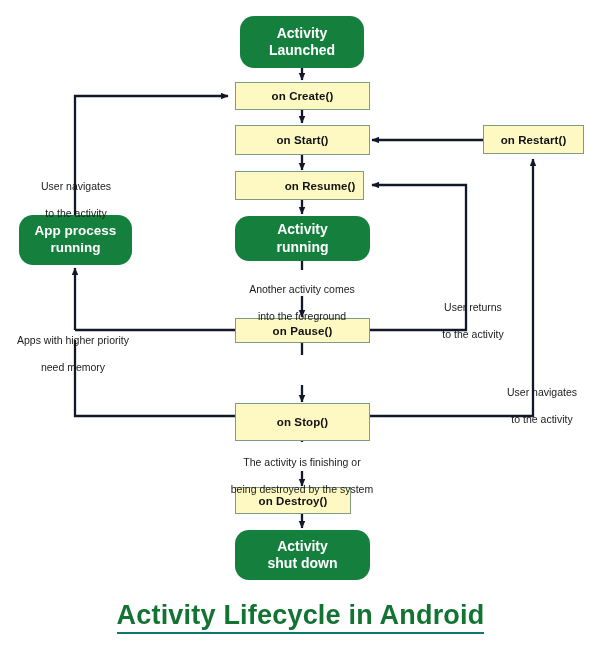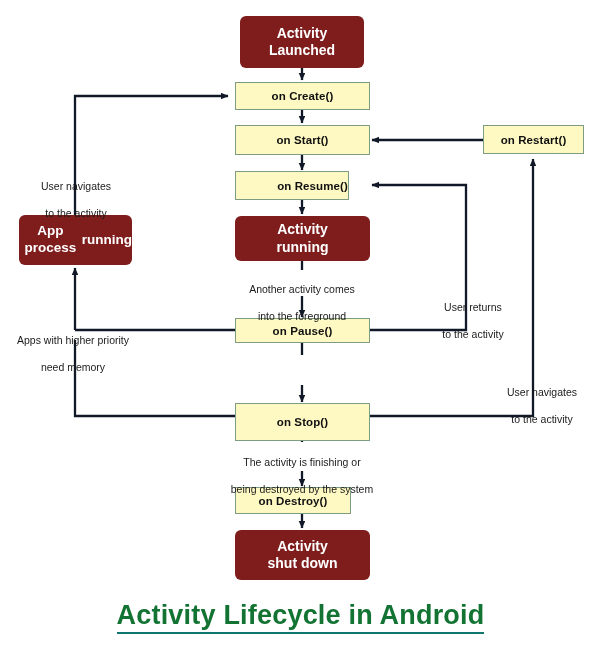--- a/index.html
+++ b/index.html
@@ -18,22 +18,22 @@
   .box{
     background:#fef9c3;
     border:1.5px solid #7d9c82;
     color:#111111;
     font-size:11.5px;
     font-weight:bold;
     letter-spacing:.1px;
   }
   
   .state{
-    background:#7f1d1d;
-    border-radius:6px;
+    background:#15803d;
+    border-radius:14px;
     color:#ffffff;
     font-size:14px;
     font-weight:bold;
     line-height:1.25;
   }
   .state.small{font-size:13.5px;}
 
   .edge-label{
     position:absolute;
     font-size:10.5px;
@@ -111,21 +111,21 @@
   </div>
 
   <div class="node box" style="left:235px;top:82px;width:135px;height:28px;">
     <span>on Create()</span>
   </div>
 
   <div class="node box" style="left:235px;top:125px;width:135px;height:30px;">
     <span>on Start()</span>
   </div>
 
-  <div class="node box" style="left:235px;top:171px;width:114px;height:29px;padding-left:41px;">
+  <div class="node box" style="left:235px;top:171px;width:129px;height:29px;padding-left:41px;">
     <span>on Resume()</span>
   </div>
 
   <div class="node state" style="left:235px;top:216px;width:135px;height:45px;flex-direction:column;">
     <span>Activity</span>
     <span>running</span>
   </div>
 
   <div class="node box" style="left:235px;top:318px;width:135px;height:25px;">
     <span>on Pause()</span>
@@ -137,21 +137,21 @@
 
   <div class="node box" style="left:235px;top:487px;width:116px;height:27px;">
     <span>on Destroy()</span>
   </div>
 
   <div class="node state" style="left:235px;top:530px;width:135px;height:50px;flex-direction:column;">
     <span>Activity</span>
     <span>shut down</span>
   </div>
 
-  <div class="node state small" style="left:19px;top:215px;width:113px;height:50px;">
+  <div class="node state small" style="left:19px;top:215px;width:113px;height:50px;flex-direction:column;">
     <span>App process</span>
     <span>running</span>
   </div>
 
   <div class="node box" style="left:483px;top:125px;width:101px;height:29px;">
     <span>on Restart()</span>
   </div>
 
   <div class="edge-label" style="left:22px;top:167px;width:108px;">
     <div>User navigates</div>

